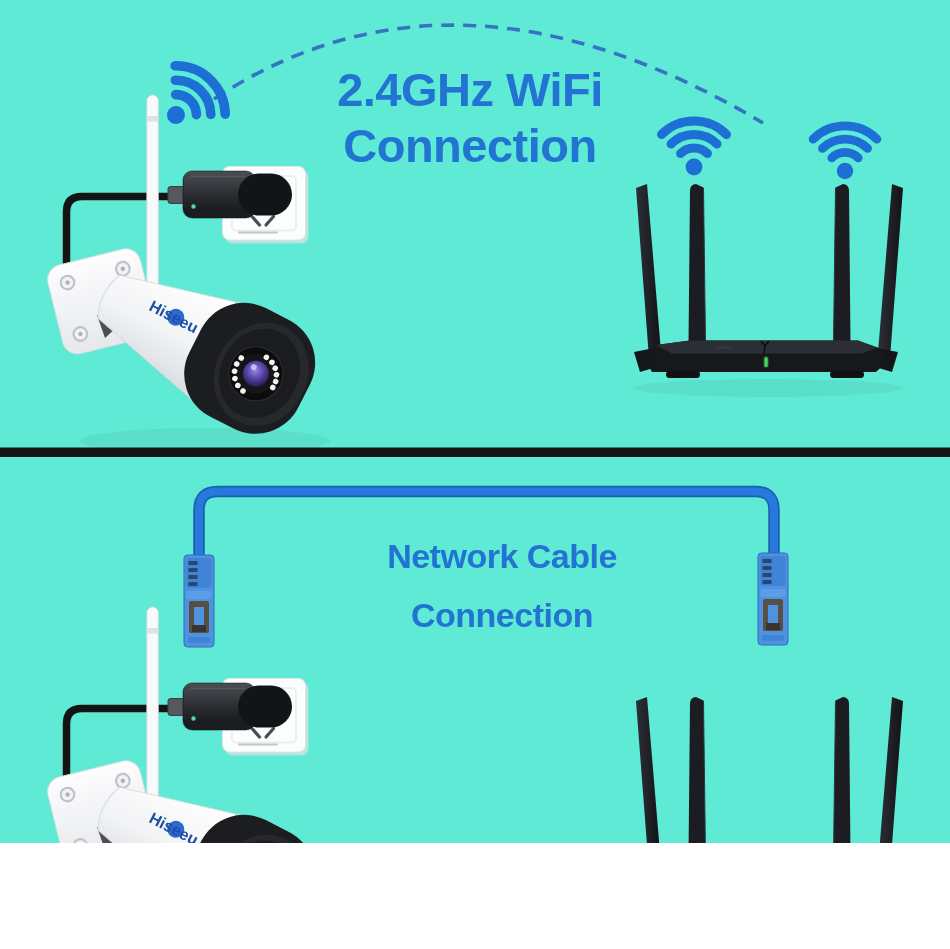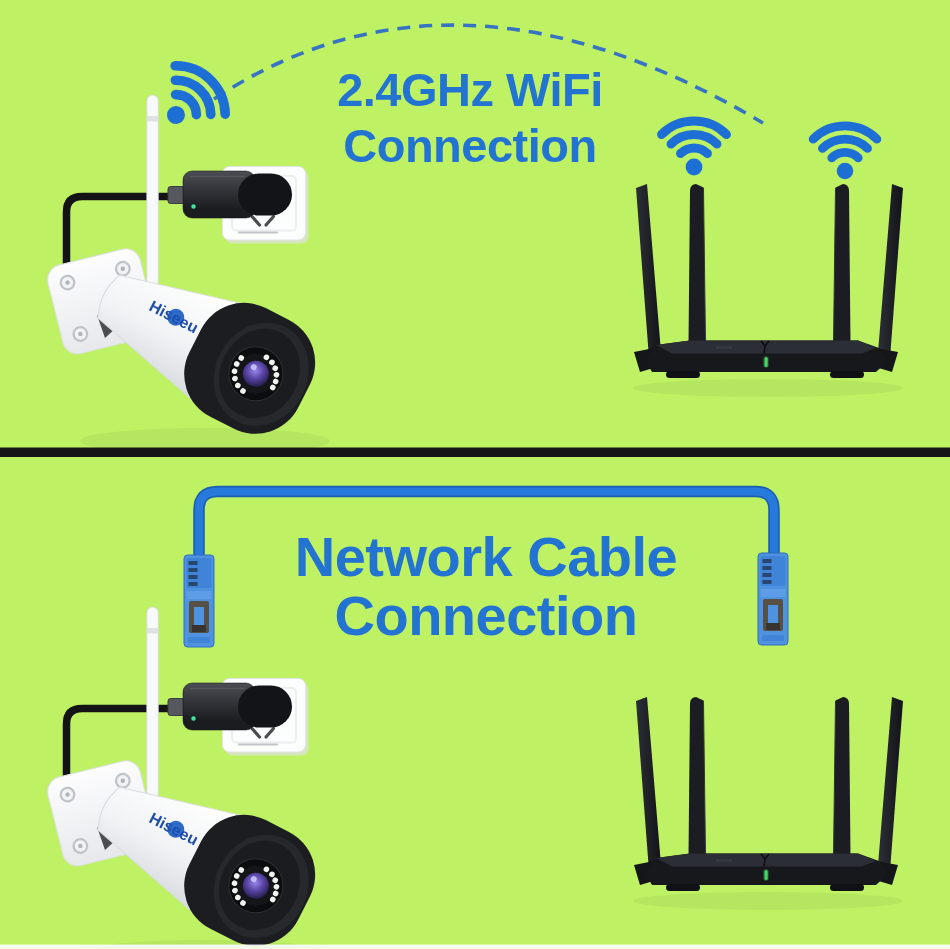--- a/index.html
+++ b/index.html
@@ -1,33 +1,33 @@
 <!DOCTYPE html>
 <html><head>
 <meta charset="utf-8">
 <style>
   html,body{margin:0;padding:0;}
   #stage{
     position:relative;
-    width:950px;height:949px;
-    background:#bef264;
+    width:950px;height:843px;
+    background:#5eead4;
     overflow:hidden;
     font-family:"Liberation Sans","DejaVu Sans",sans-serif;
   }
   #scene{position:absolute;left:0;top:0;}
   .title{
     position:absolute;
     font-weight:600;
     color:#2273d2;
     text-align:center;
     letter-spacing:-0.5px;
     pointer-events:none;
   }
   .t-wifi{left:140px;top:62px;width:660px;font-size:47px;line-height:56px;}
-  .t-cable{left:156px;top:527px;width:660px;font-size:56px;line-height:59px;}
+  .t-cable{left:172px;top:527px;width:660px;font-size:34px;line-height:59px;}
 </style>
 </head>
 <body>
 
 <div id="stage">
 
 <svg id="scene" width="950" height="949" viewBox="0 0 950 949" xmlns="http://www.w3.org/2000/svg" xmlns:xlink="http://www.w3.org/1999/xlink">
 
   <defs>
     <radialGradient id="lensGrad" cx="42%" cy="40%" r="70%">

